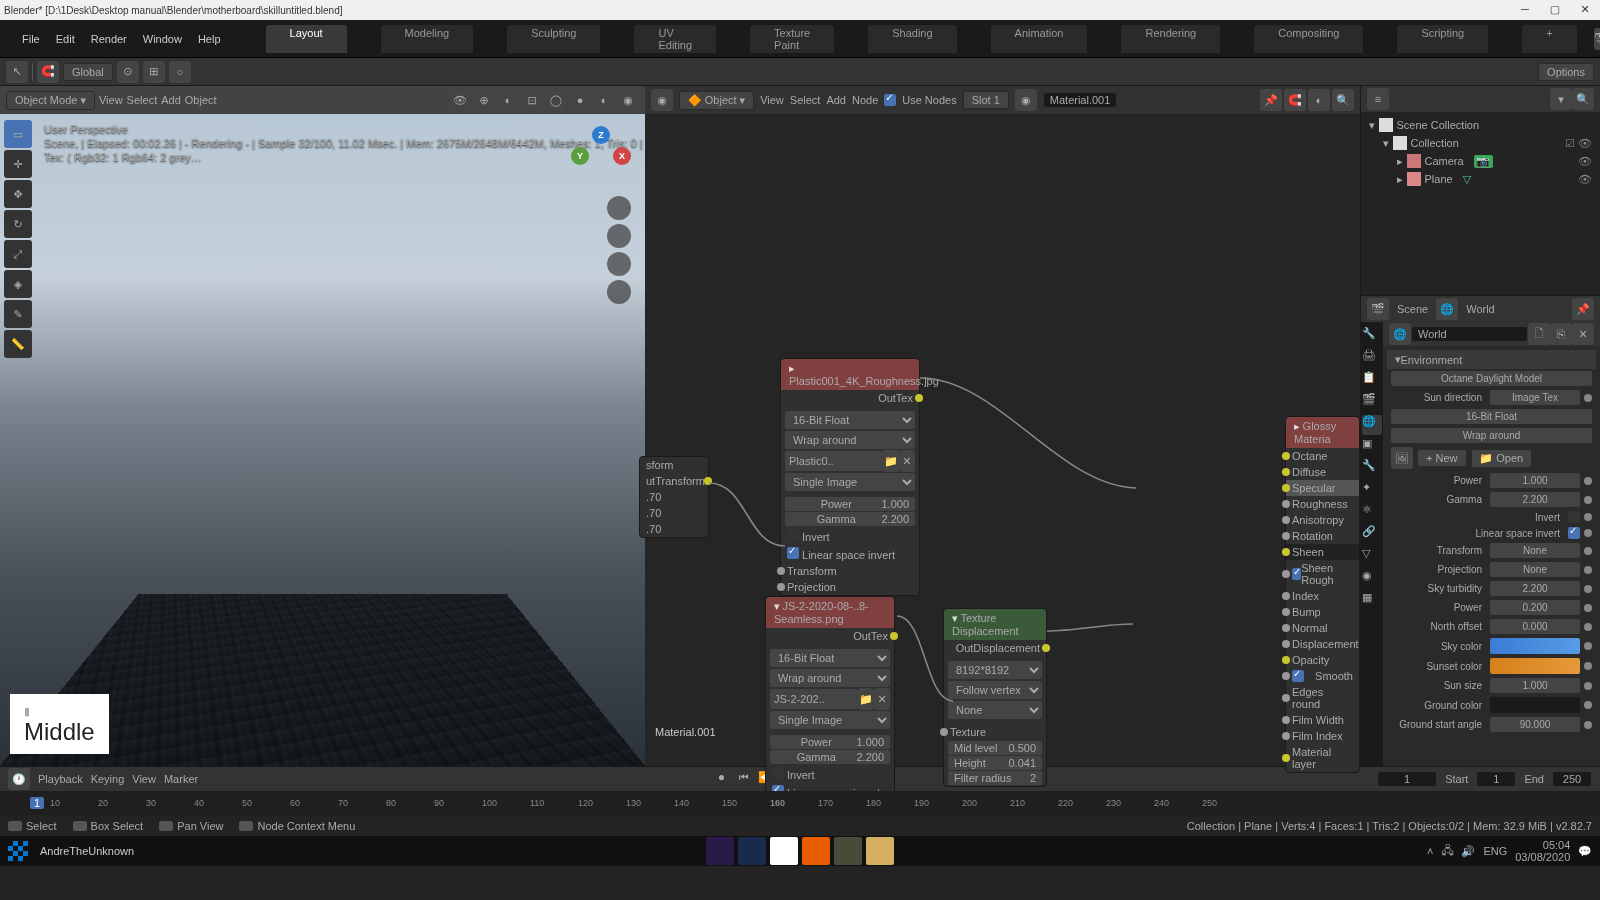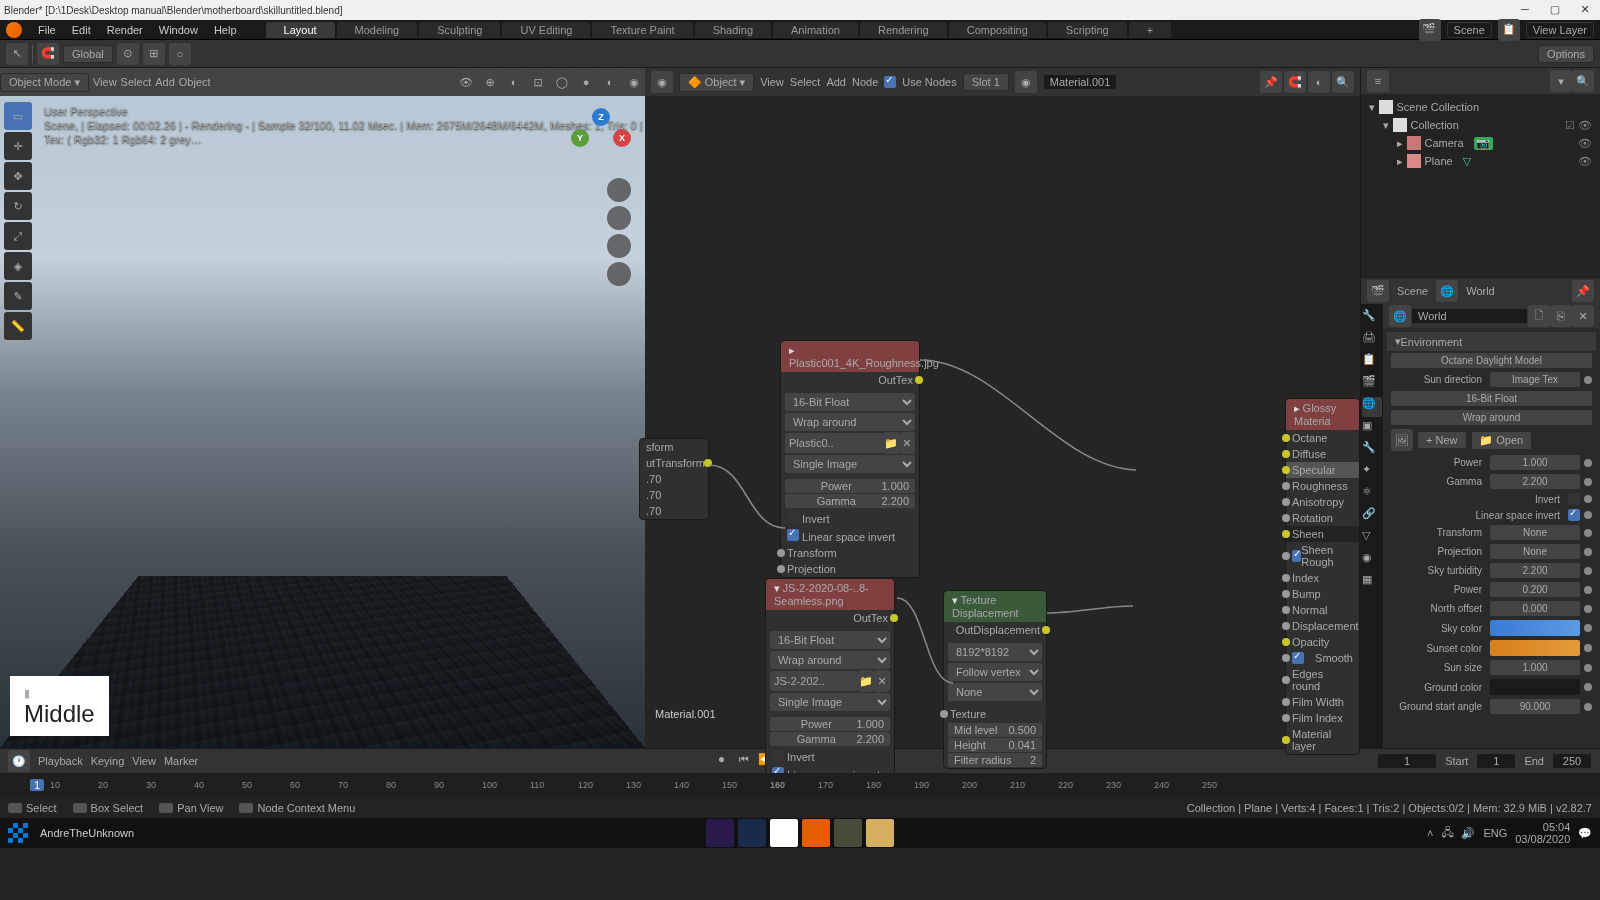--- a/index.html
+++ b/index.html
@@ -1,35 +1,35 @@
 <!DOCTYPE html>
 <html><head>
 <meta charset="utf-8">
 <style>
 *{box-sizing:border-box;margin:0;padding:0;font-family:'Segoe UI',Arial,sans-serif;font-size:11px;color:#aaa}
 body{background:#232323;width:1600px;height:900px;overflow:hidden;position:relative}
 .title-bar{height:20px;background:#f0f0f0;display:flex;align-items:center;padding:0 4px;color:#333}
 .title-bar span{color:#333;font-size:10px}
 .win-controls{position:absolute;right:0;top:0;display:flex}
 .win-controls div{width:30px;height:20px;text-align:center;line-height:18px;color:#333}
-.menu-bar{height:20px;background:#1a1a1a;display:flex;align-items:center;padding:0 6px;border-bottom:1px solid #000}
+.menu-bar{height:38px;background:#1a1a1a;display:flex;align-items:center;padding:0 6px;border-bottom:1px solid #000}
 .blender-logo{width:16px;height:16px;background:linear-gradient(135deg,#f57900,#e85d00);border-radius:50%;margin-right:8px}
 .menu-bar .item{padding:0 8px;color:#ccc;cursor:pointer}
 .workspace-tabs{display:flex;margin-left:20px}
-.workspace-tabs .tab{padding:2px 18px;background:#2a2a2a;border-radius:3px 3px 0 0;margin:0 1px;color:#999}
+.workspace-tabs .tab{padding:2px 24px;background:#2a2a2a;border-radius:3px 3px 0 0;margin:0 17px;color:#999}
 .workspace-tabs .tab.active{background:#3a3a3a;color:#fff}
 .icon-right{margin-left:auto;display:flex;gap:6px;align-items:center}
 .field{background:#1a1a1a;border:1px solid #333;padding:1px 6px;border-radius:3px;display:inline-block}
 .tool-header{height:28px;background:#333;display:flex;align-items:center;padding:0 6px;gap:4px;border-bottom:1px solid #1a1a1a}
 .btn{background:#444;border:1px solid #2a2a2a;padding:2px 8px;border-radius:3px;cursor:pointer}
 .btn.active{background:#4772b3}
 .icon-btn{width:22px;height:22px;background:#444;border-radius:3px;display:inline-flex;align-items:center;justify-content:center}
 .main-area{display:flex;height:680px}
 .viewport{width:645px;position:relative;background:linear-gradient(180deg,#c5d5e0 0%,#d0dae4 35%,#6a7580 55%,#3a4148 100%)}
-.viewport-header{position:absolute;top:0;left:0;right:0;height:28px;background:rgba(51,51,51,0.9);display:flex;align-items:center;padding:0 0;gap:4px}
+.viewport-header{position:absolute;top:0;left:0;right:0;height:28px;background:rgba(51,51,51,0.9);display:flex;align-items:center;padding:0 6px;gap:4px}
 .toolbar-left{position:absolute;left:4px;top:34px;display:flex;flex-direction:column;gap:2px}
 .toolbar-left .tool{width:28px;height:28px;background:#333;border-radius:3px;display:flex;align-items:center;justify-content:center}
 .toolbar-left .tool.active{background:#4772b3}
 .viewport-info{position:absolute;left:44px;top:36px;color:#eee;text-shadow:0 1px 2px #000;font-size:10px;line-height:14px}
 .nav-gizmo{position:absolute;right:14px;top:40px;width:60px;height:60px}
 .gizmo-axis{position:absolute;width:18px;height:18px;border-radius:50%;font-size:9px;text-align:center;line-height:18px;font-weight:bold}
 .ax-z{background:#2d7bd1;top:0;left:21px;color:#fff}
 .ax-x{background:#d14545;top:21px;right:0;color:#fff}
 .ax-y{background:#5a9e3d;top:21px;left:0;color:#fff}
 .nav-icons{position:absolute;right:14px;top:110px;display:flex;flex-direction:column;gap:4px}

